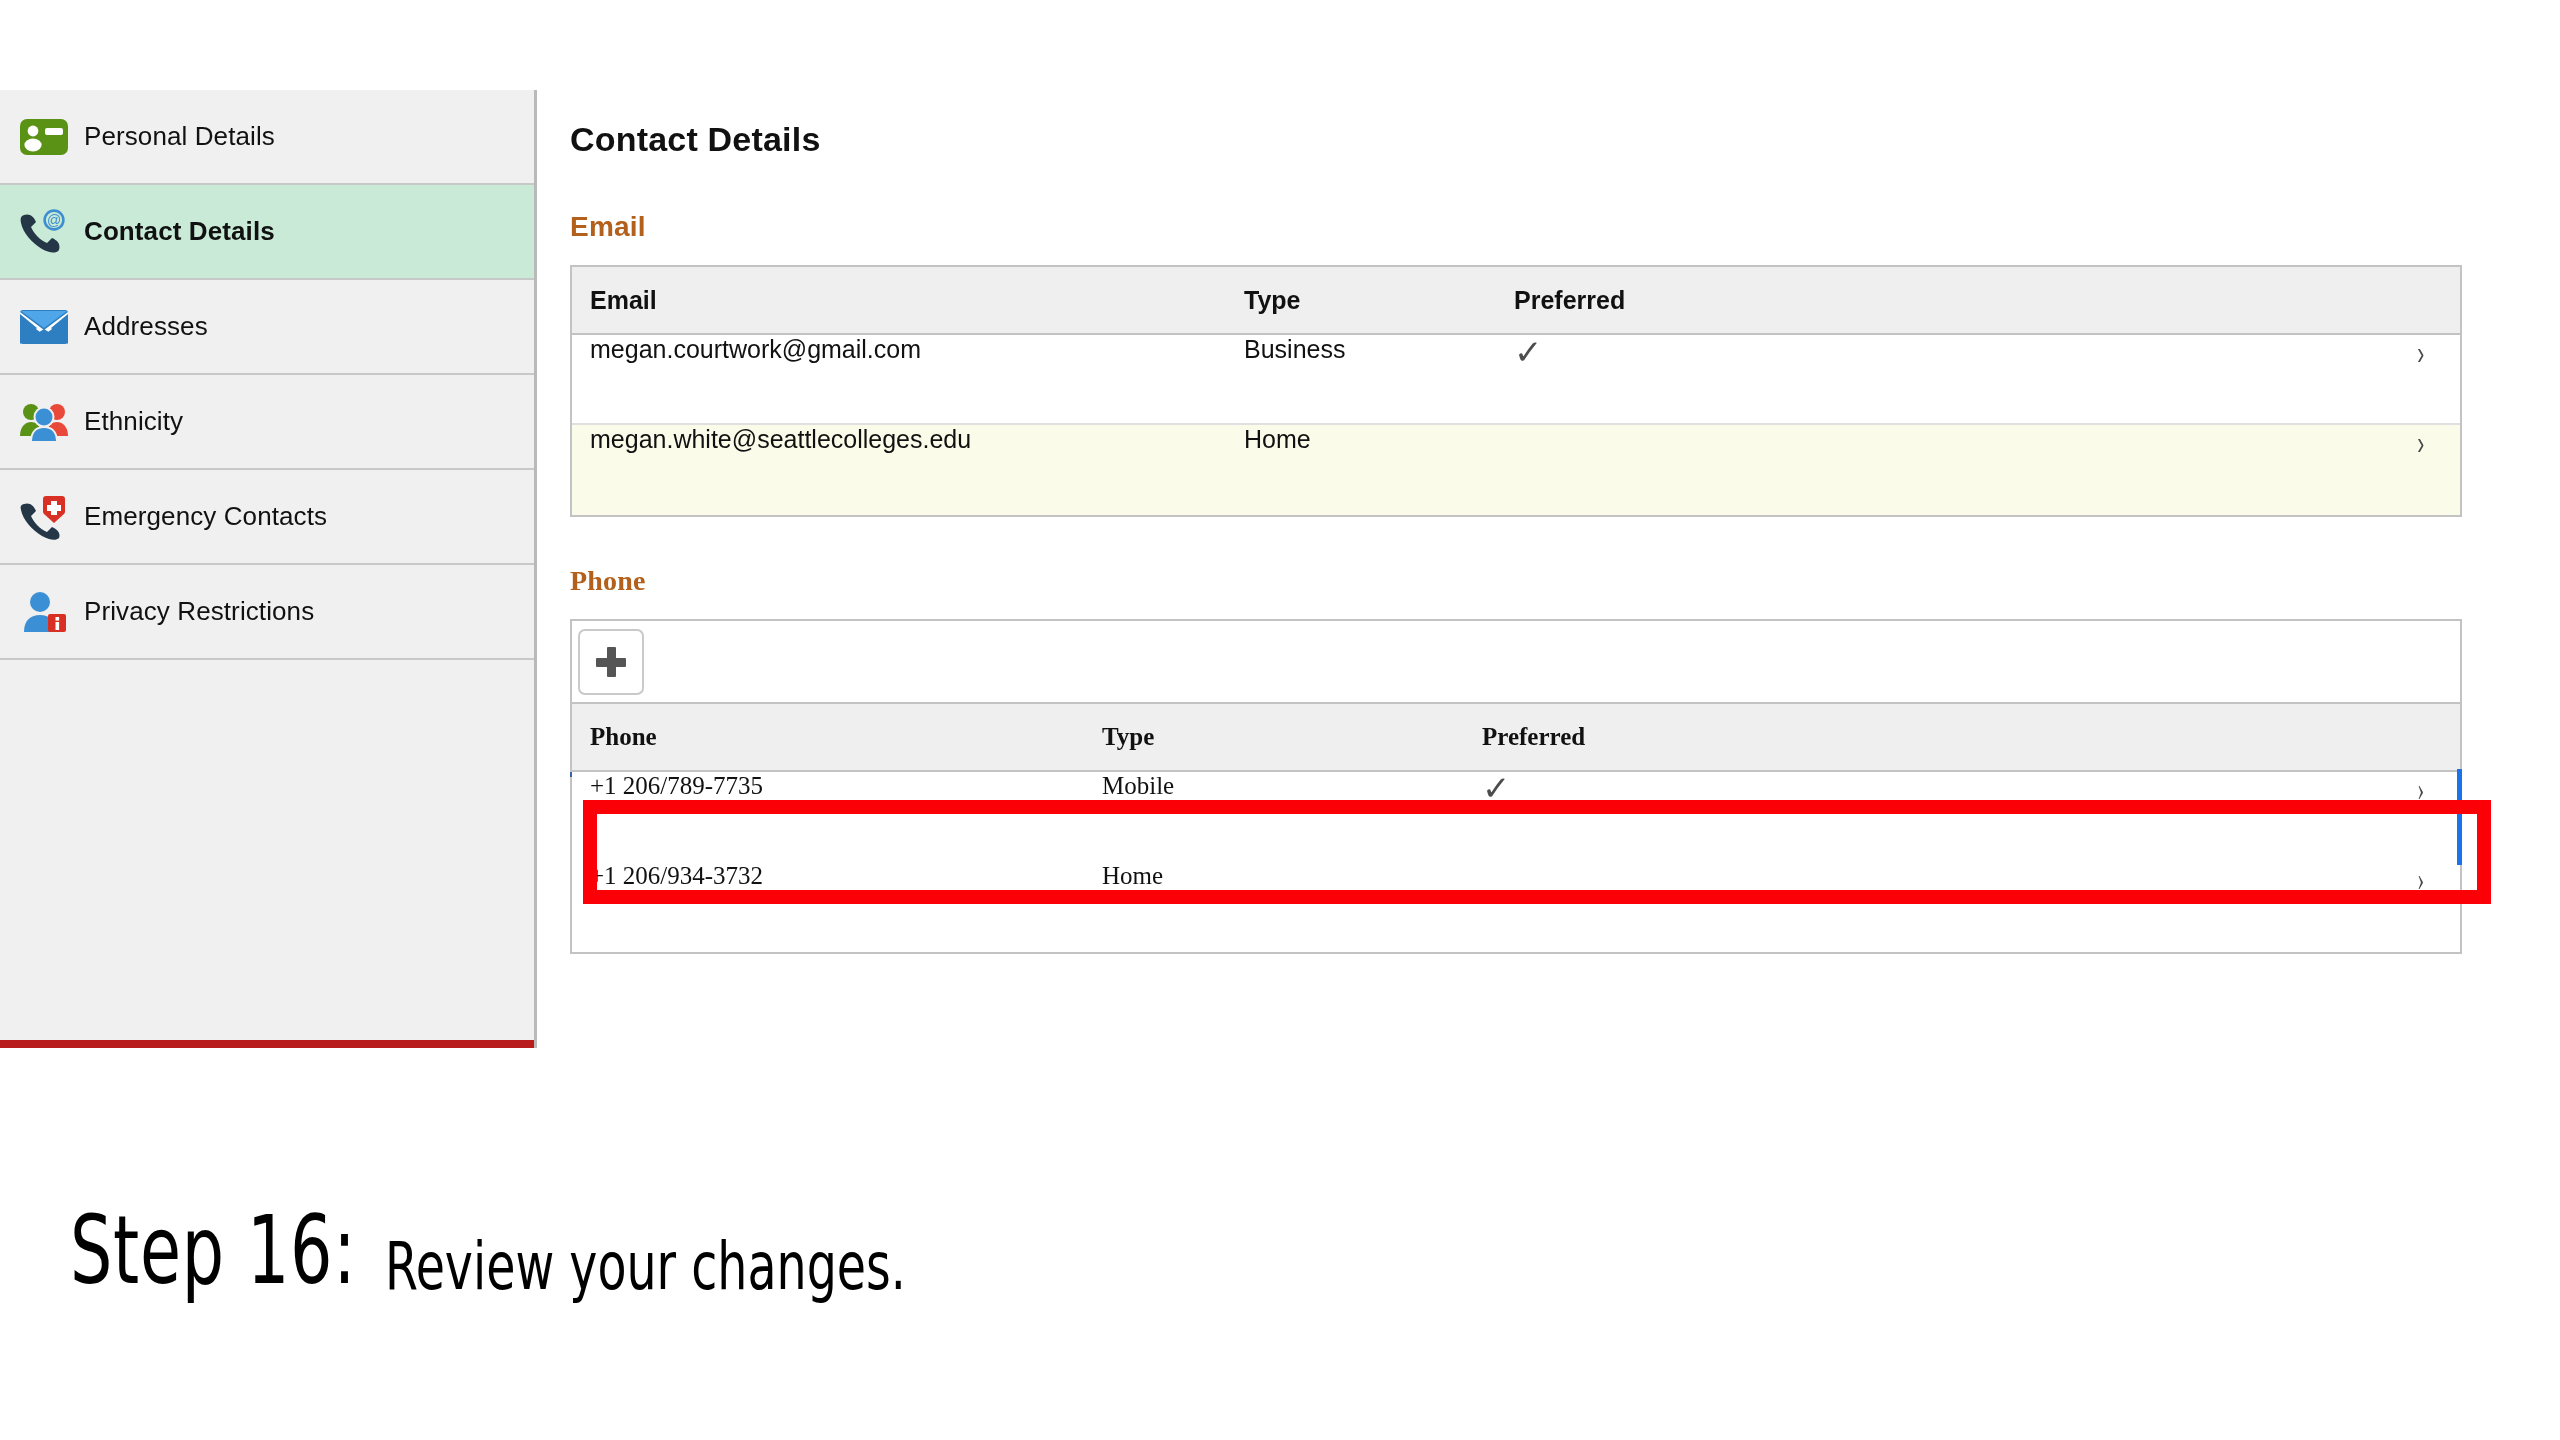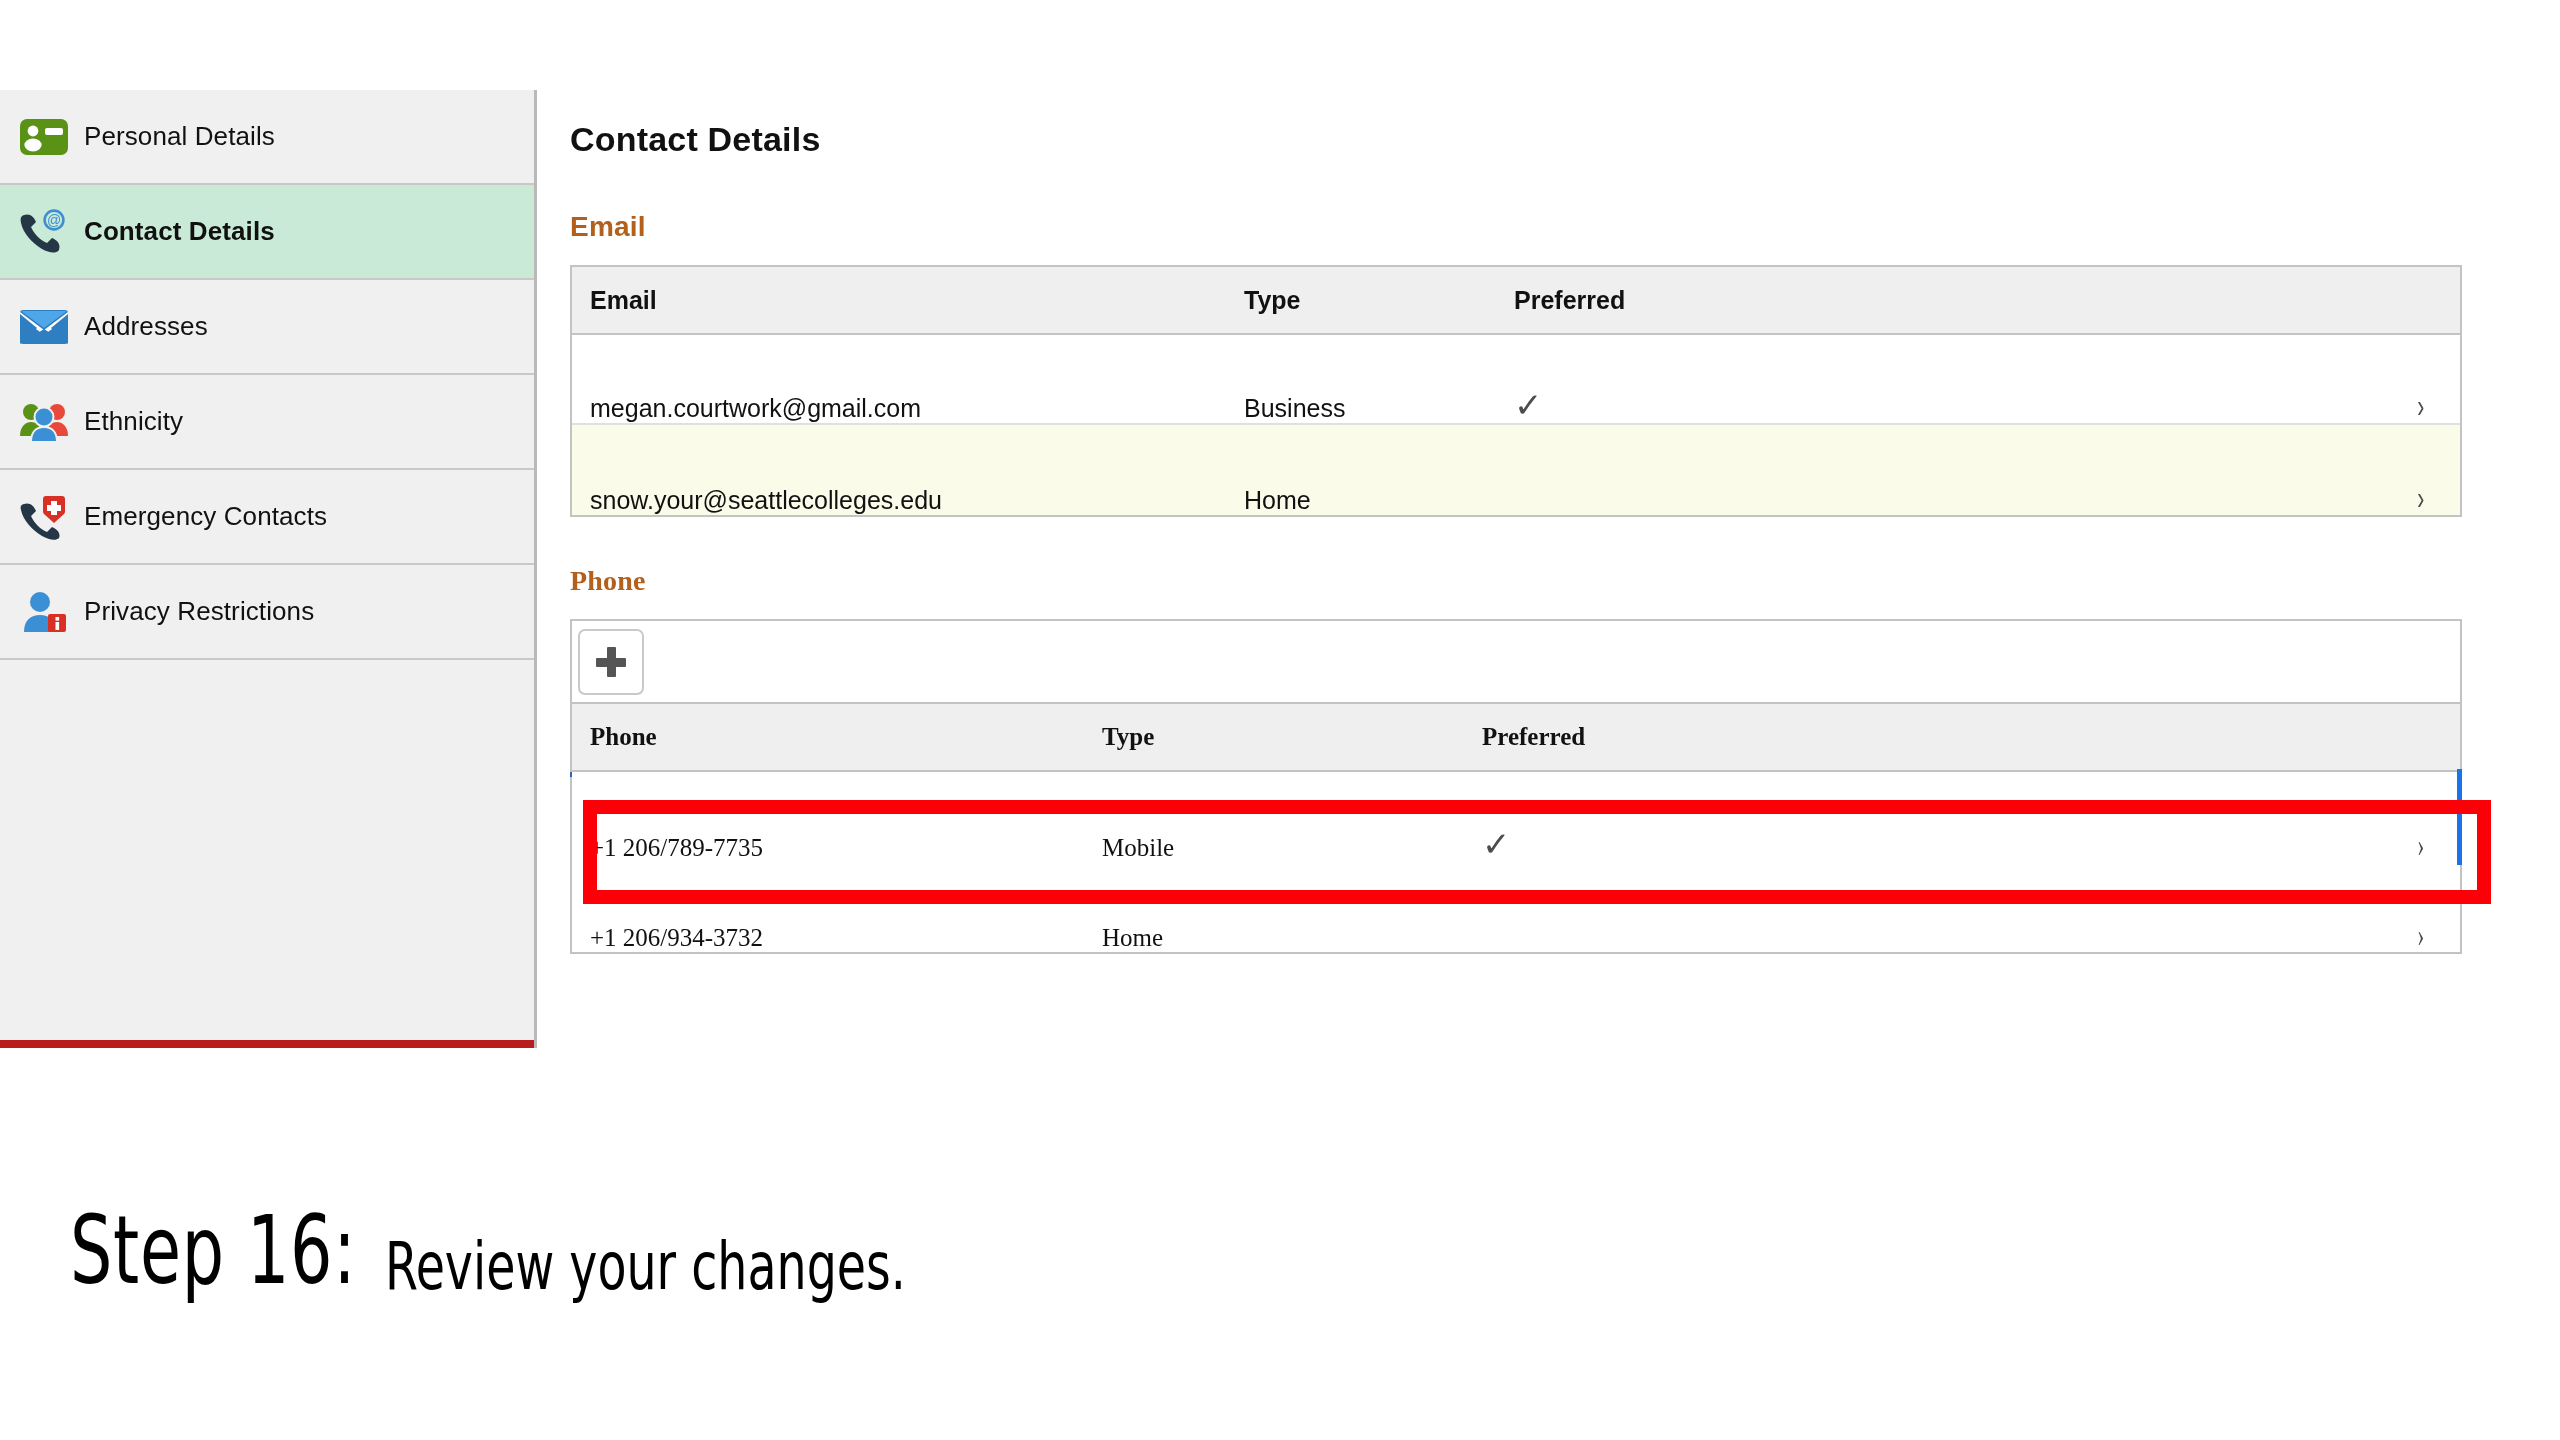--- a/index.html
+++ b/index.html
@@ -105,21 +105,21 @@
     align-items: center;
     height: 68px;
     background: #efefef;
     border-bottom: 2px solid #c3c3c3;
     font-weight: bold;
     font-size: 25px;
     color: #111;
   }
   .grid-row {
     display: flex;
-    align-items: flex-end;
+    align-items: flex-start;
     height: 90px;
     background: #ffffff;
     border-bottom: 2px solid #e0e0e0;
     font-size: 25px;
     color: #111;
     cursor: pointer;
   }
   .grid-row.alt { background: #fbfbe9; }
   .grid-row:last-child { border-bottom: none; }
 
@@ -294,21 +294,21 @@
         </div>
 
         <div class="grid-row">
           <div class="c-main">megan.courtwork@gmail.com</div>
           <div class="c-type">Business</div>
           <div class="c-pref"><span class="check">✓</span></div>
           <div class="c-chev"><span class="chev">›</span></div>
         </div>
 
         <div class="grid-row alt">
-          <div class="c-main">snow.your@seattlecolleges.edu</div>
+          <div class="c-main">megan.white@seattlecolleges.edu</div>
           <div class="c-type">Home</div>
           <div class="c-pref"><span class="check"></span></div>
           <div class="c-chev"><span class="chev">›</span></div>
         </div>
       </div>
     </div>
 
     <div class="section" style="margin-top:48px;font-family:Liberation Serif, serif;">
       <div class="section-head">Phone</div>
 

